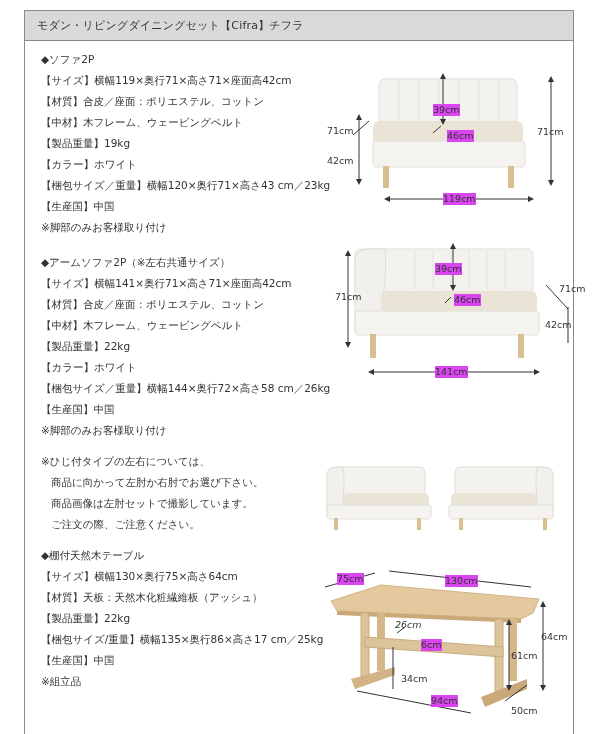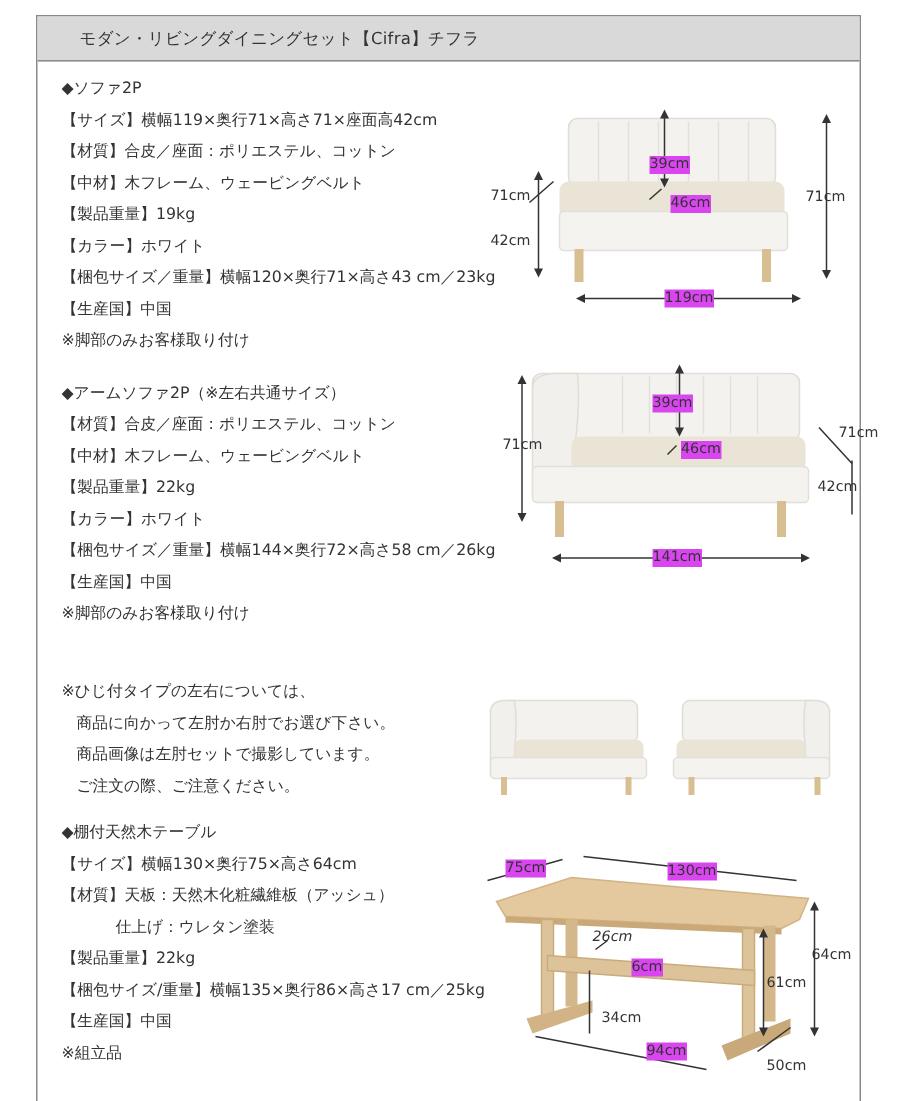--- a/index.html
+++ b/index.html
@@ -2,21 +2,21 @@
 <html><head>
 <meta charset="utf-8">
 <style>
   html, body { margin:0; padding:0; background:#fff; }
   body { width:600px; height:734px; position:relative; overflow:hidden;
          font-family:"DejaVu Sans", "Liberation Sans", sans-serif; color:#333; }
   .frame { position:absolute; left:24px; top:10px; width:550px; height:724px;
            border:1px solid #8a8a8a; border-bottom:none; box-sizing:border-box; }
   .header { position:absolute; left:0; top:0; right:0; height:30px; background:#d9d9d9;
             border-bottom:1px solid #8a8a8a; box-sizing:border-box; font-size:11px;
-            line-height:29px; padding-left:28px; color:#333; letter-spacing:0.2px; }
+            line-height:29px; padding-left:12px; color:#333; letter-spacing:0.2px; }
   .section { position:absolute; left:16px; font-size:10.5px; line-height:21px; color:#333; }
   .section div { white-space:nowrap; }
   .indent { padding-left:36px; }
   .note-indent { padding-left:10px; }
   .diagram { position:absolute; }
   .dim { position:absolute; font-size:9.5px; color:#333; background:#d946ef; white-space:nowrap; line-height:12px; }
   .dim.clear { background:transparent; }
   svg { position:absolute; left:0; top:0; overflow:visible; }
 </style>
 </head>
@@ -74,20 +74,21 @@
     <span class="dim" style="left:82px;top:33px;">39cm</span>
     <span class="dim" style="left:96px;top:59px;">46cm</span>
     <span class="dim clear" style="left:-24px;top:54px;">71cm</span>
     <span class="dim clear" style="left:-24px;top:84px;">42cm</span>
     <span class="dim clear" style="left:186px;top:55px;">71cm</span>
     <span class="dim" style="left:92px;top:122px;">119cm</span>
   </div>
 
   <div class="section" style="top:241px;">
     <div>◆アームソファ2P（※左右共通サイズ）</div>
+    <div>【サイズ】横幅141×奥行71×高さ71×座面高42cm</div>
     <div>【材質】合皮／座面：ポリエステル、コットン</div>
     <div>【中材】木フレーム、ウェービングベルト</div>
     <div>【製品重量】22kg</div>
     <div>【カラー】ホワイト</div>
     <div>【梱包サイズ／重量】横幅144×奥行72×高さ58 cm／26kg</div>
     <div>【生産国】中国</div>
     <div>※脚部のみお客様取り付け</div>
   </div>
 
   <div class="diagram" style="left:290px;top:228px;width:250px;height:140px;">
@@ -156,21 +157,20 @@
         <rect x="144" y="57" width="4" height="12" fill="#d8bf92"></rect>
         <rect x="228" y="57" width="4" height="12" fill="#d8bf92"></rect>
       </g>
     </svg>
   </div>
 
   <div class="section" style="top:534px;">
     <div>◆棚付天然木テーブル</div>
     <div>【サイズ】横幅130×奥行75×高さ64cm</div>
     <div>【材質】天板：天然木化粧繊維板（アッシュ）</div>
-    <div class="indent">仕上げ：ウレタン塗装</div>
     <div>【製品重量】22kg</div>
     <div>【梱包サイズ/重量】横幅135×奥行86×高さ17 cm／25kg</div>
     <div>【生産国】中国</div>
     <div>※組立品</div>
   </div>
 
   <div class="diagram" style="left:296px;top:550px;width:250px;height:180px;">
     <svg width="250" height="180">
       <path d="M10,40 L60,24 L218,38 L212,52 L200,58 L16,50 Z" fill="#e3c99d" stroke="#d1b386"></path>
       <path d="M16,50 L200,58 L200,62 L16,54 Z" fill="#caa877"></path>

